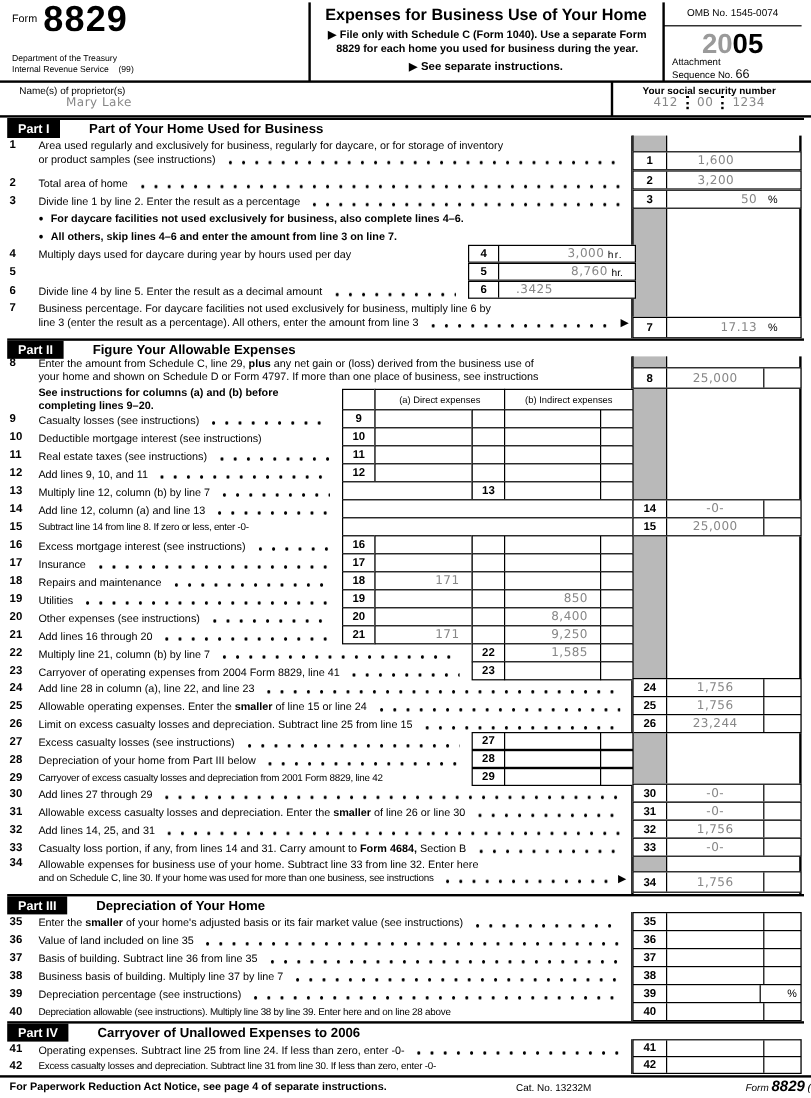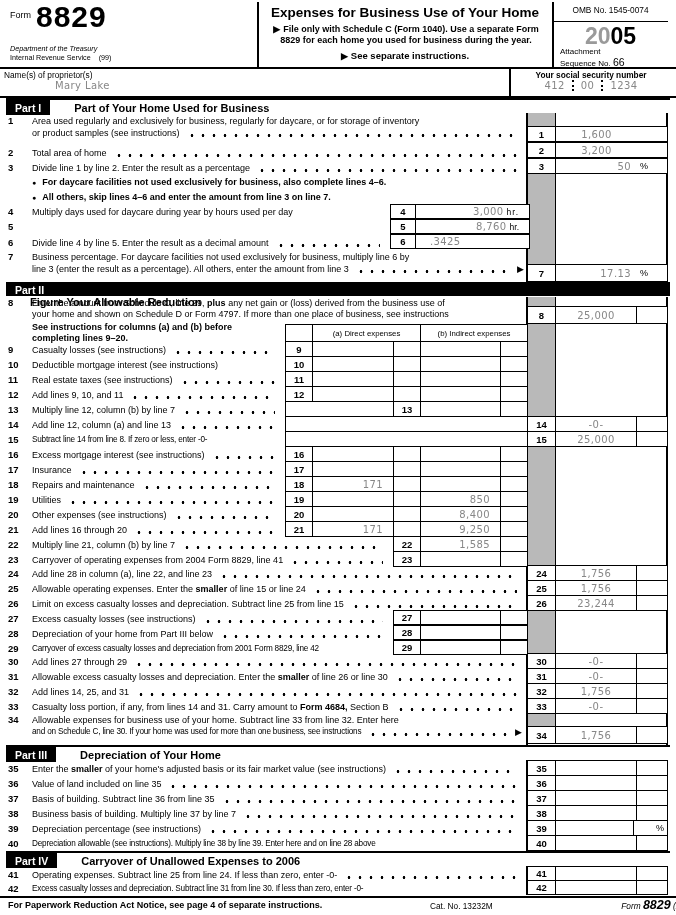--- a/index.html
+++ b/index.html
@@ -50,35 +50,35 @@
 <body>
 
 <div class="form">
 
   <div class="vl" style="left:257px;top:2px;height:66px;width:2px;"></div>
   <div class="vl" style="left:552px;top:2px;height:66px;width:2px;"></div>
   <div class="hl" style="left:0;top:67px;width:676px;"></div>
 
   <div class="abs" style="left:10px;top:10px;font-size:9px;">Form</div>
   <div class="abs" style="left:36px;top:0px;font-size:30px;font-weight:bold;letter-spacing:1px;">8829</div>
-  <div class="abs" style="left:10px;top:44px;font-size:7.2px;font-style:italic;">Department of the Treasury</div>
+  <div class="abs" style="left:10px;top:44px;font-size:7.2px;">Department of the Treasury</div>
   <div class="abs" style="left:10px;top:53px;font-size:7.2px;white-space:pre;">Internal Revenue Service    (99)</div>
 
   <div class="abs" style="left:258px;top:5px;width:294px;text-align:center;font-size:13.5px;font-weight:bold;">Expenses for Business Use of Your Home</div>
   <div class="abs" style="left:268px;top:24px;width:276px;text-align:center;font-size:9px;font-weight:bold;line-height:10.5px;"><span class="arrow">▶</span><span>File only with Schedule C (Form 1040). Use a separate Form 8829 for each home you used for business during the year.</span></div>
   <div class="abs" style="left:258px;top:50px;width:294px;text-align:center;font-size:9.5px;font-weight:bold;"><span class="arrow">▶</span><span>See separate instructions.</span></div>
 
   <div class="abs" style="left:553px;top:5px;width:115px;text-align:center;font-size:8.3px;">OMB No. 1545-0074</div>
   <div class="hl" style="left:553px;top:21px;width:115px;height:1px;"></div>
   <div class="abs" style="left:553px;top:23px;width:115px;text-align:center;"><span style="font-size:23px;font-weight:bold;color:#9a9a9a;">20</span><span style="font-size:23px;font-weight:bold;">05</span></div>
   <div class="abs" style="left:560px;top:47px;font-size:8px;">Attachment</div>
   <div class="abs" style="left:560px;top:56px;font-size:8px;"><span>Sequence No.</span> <span style="font-size:10.5px;">66</span></div>
 
   <div class="vl" style="left:509px;top:68px;height:29px;width:2px;"></div>
-  <div class="abs" style="left:4px;top:70px;font-size:8.3px;">Name(s) of proprietor(s)</div>
+  <div class="abs" style="left:16px;top:70px;font-size:8.3px;">Name(s) of proprietor(s)</div>
   <div class="abs val" style="left:55px;top:80px;font-size:10px;">Mary Lake</div>
   <div class="abs" style="left:514px;top:70px;width:154px;text-align:center;font-size:8.3px;font-weight:bold;">Your social security number</div>
   <div class="abs" style="left:514px;top:80px;width:154px;display:flex;justify-content:center;">
     <span class="val" style="padding:0 7px;">412</span>
     <span class="val ssnsep" style="padding:0 7px;">00</span>
     <span class="val ssnsep" style="padding:0 7px;">1234</span>
   </div>
   <div class="hl" style="left:0;top:96px;width:676px;"></div>
 
   <div class="pbar" style="top:98px;">
@@ -193,23 +193,23 @@
   <div class="rbox" style="top:264px;height:18px;">
       <div class="rnum">7</div>
       <div class="ramt right">
         <span class="val">17.13</span>
       </div>
       <div class="nocents">
         <span style="font-size:9px;">%</span>
       </div>
     </div>
 
-  <div class="pbar" style="top:282px;flex-direction:column;">
+  <div class="pbar" style="top:282px;">
     <div class="ptag">Part II</div>
-    <div class="ptitle">Figure Your Allowable Reduction</div>
+    <div class="ptitle">Figure Your Allowable Expenses</div>
   </div>
 
   <div class="vl" style="left:526px;top:297px;height:448px;"></div>
   <div class="vl" style="left:666px;top:297px;height:448px;"></div>
   <div class="gstrip" style="top:297px;height:10px;"></div>
   <div class="gstrip" style="top:324px;height:92px;"></div>
   <div class="gstrip" style="top:446px;height:119px;"></div>
   <div class="gstrip" style="top:610px;height:43px;"></div>
   <div class="gstrip" style="top:713px;height:13px;"></div>
 

